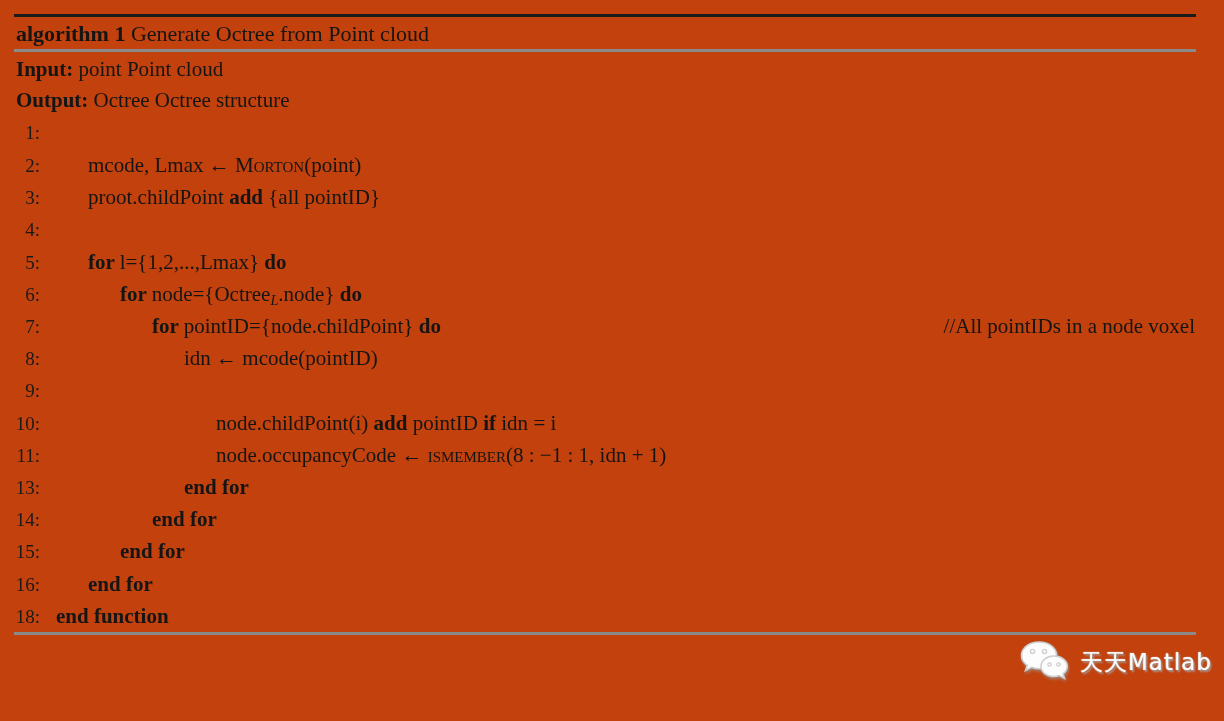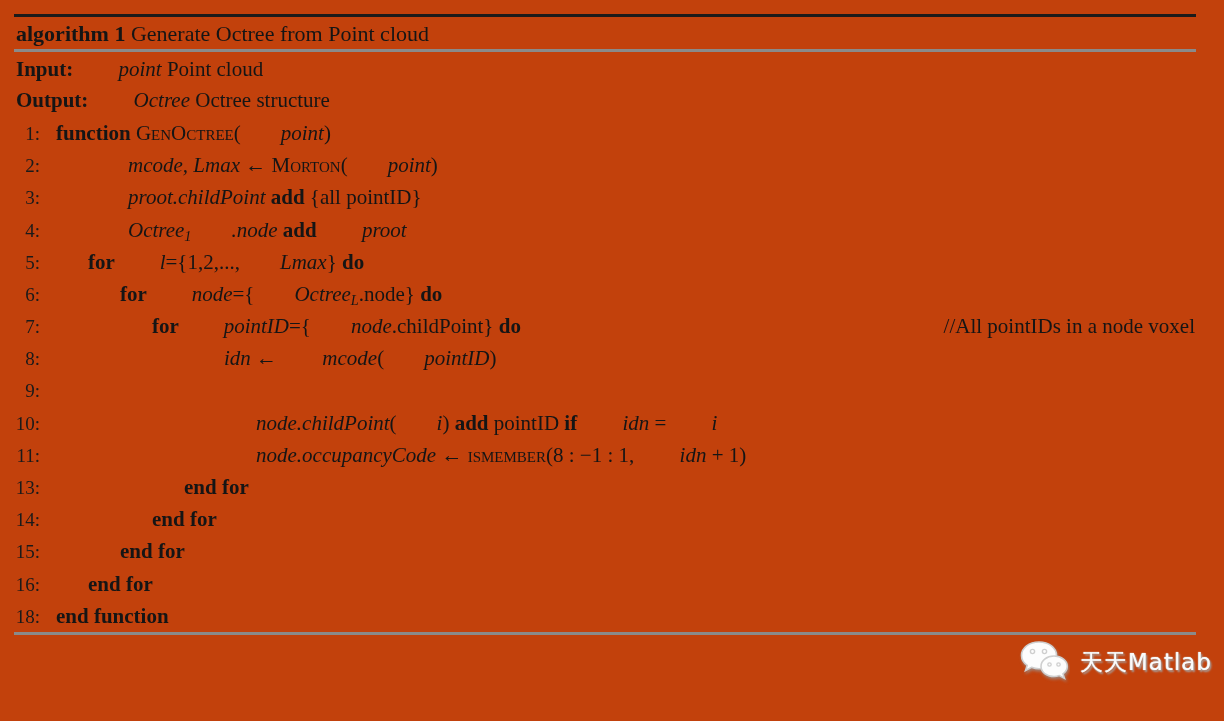--- a/index.html
+++ b/index.html
@@ -43,21 +43,21 @@
   .num{
     flex:none;
     width:26px;
     text-align:right;
     font-size:19px;
     color:#1a1a1a;
   }
   .code{flex:none; white-space:pre;}
   .comment{margin-left:auto; white-space:pre; padding-right:1px;}
   .seg-b{font-weight:bold;}
-  .seg-i{font-style:italic;margin-left:40px;}
+  .seg-i{}
   .seg-r{}
   .seg-sc{font-variant:small-caps;}
   sub.seg-sub{
     font-size:0.68em;
     font-style:italic;
     line-height:0;
     vertical-align:-0.25em;
   }
   
   .watermark{
@@ -91,35 +91,33 @@
     <div class="rule-mid"></div>
 
     <div class="io-block">
       <div class="io-line"><span class="seg-b">Input:</span><span> </span><span class="seg-i">point</span><span> </span><span>Point cloud</span></div>
       <div class="io-line"><span class="seg-b">Output:</span><span> </span><span class="seg-i">Octree</span><span> </span><span>Octree structure</span></div>
     </div>
 
     <div class="lines">
         <div class="line">
     <span class="num">1:</span>
-    <span class="code" style="margin-left: 16px;"><span class="seg-b">function </span><span class="seg-sc">GenOctree</span><span class="seg-r">(</span><span class="seg-i">point</span><span class="seg-r">)</span></span>
 
   </div>
         <div class="line">
     <span class="num">2:</span>
     <span class="code" style="margin-left: 48px;"><span class="seg-i">mcode, Lmax </span><span class="seg-r">← </span><span class="seg-sc">Morton</span><span class="seg-r">(</span><span class="seg-i">point</span><span class="seg-r">)</span></span>
   </div>
         <div class="line">
     <span class="num">3:</span>
     <span class="code" style="margin-left: 48px;"><span class="seg-i">proot.childPoint </span><span class="seg-b">add </span><span class="seg-r">{all pointID}</span></span>
 
   </div>
         <div class="line">
     <span class="num">4:</span>
-    <span class="code" style="margin-left: 48px;"><span class="seg-i">Octree</span><sub class="seg-sub">1</sub><span class="seg-i">.node </span><span class="seg-b">add </span><span class="seg-i">proot</span></span>
 
   </div>
         <div class="line">
     <span class="num">5:</span>
     <span class="code" style="margin-left: 48px;"><span class="seg-b">for </span><span class="seg-i">l</span><span class="seg-r">={1,2,...,</span><span class="seg-i">Lmax</span><span class="seg-r">} </span><span class="seg-b">do</span></span>
 
   </div>
         <div class="line">
     <span class="num">6:</span>
     <span class="code" style="margin-left: 80px;"><span class="seg-b">for </span><span class="seg-i">node</span><span class="seg-r">={</span><span class="seg-i">Octree</span><sub class="seg-sub">L</sub><span class="seg-r">.node} </span><span class="seg-b">do</span></span>

